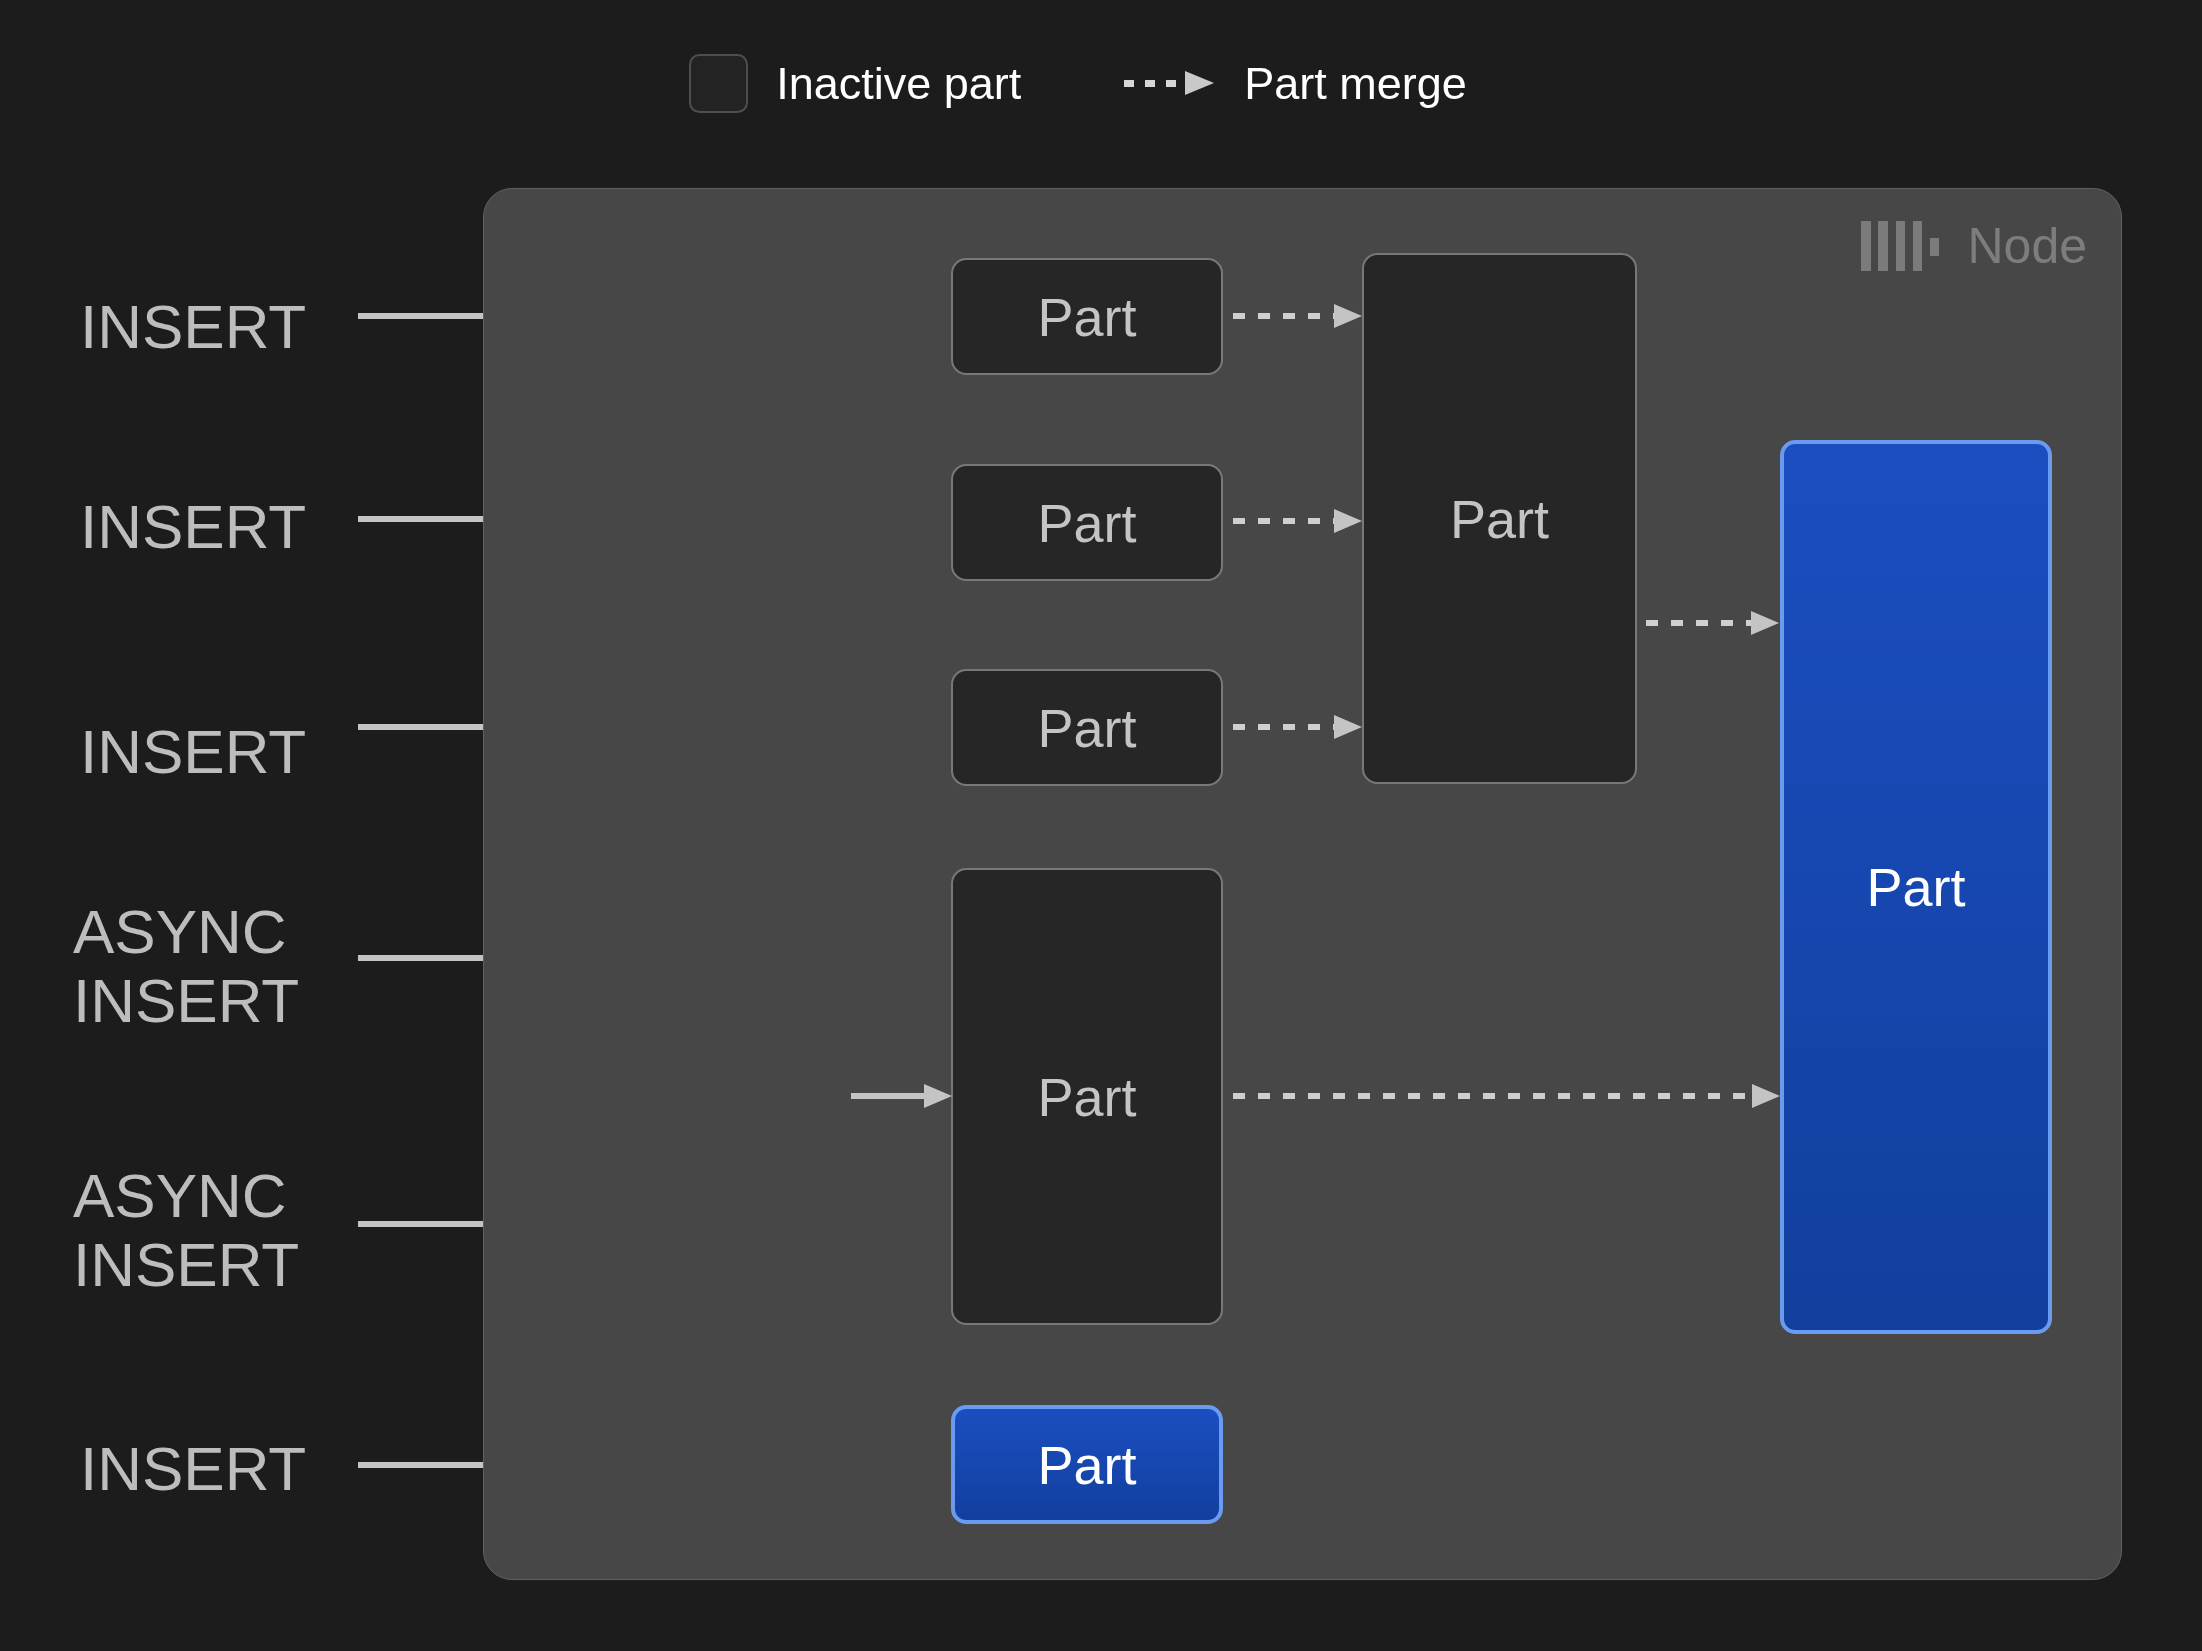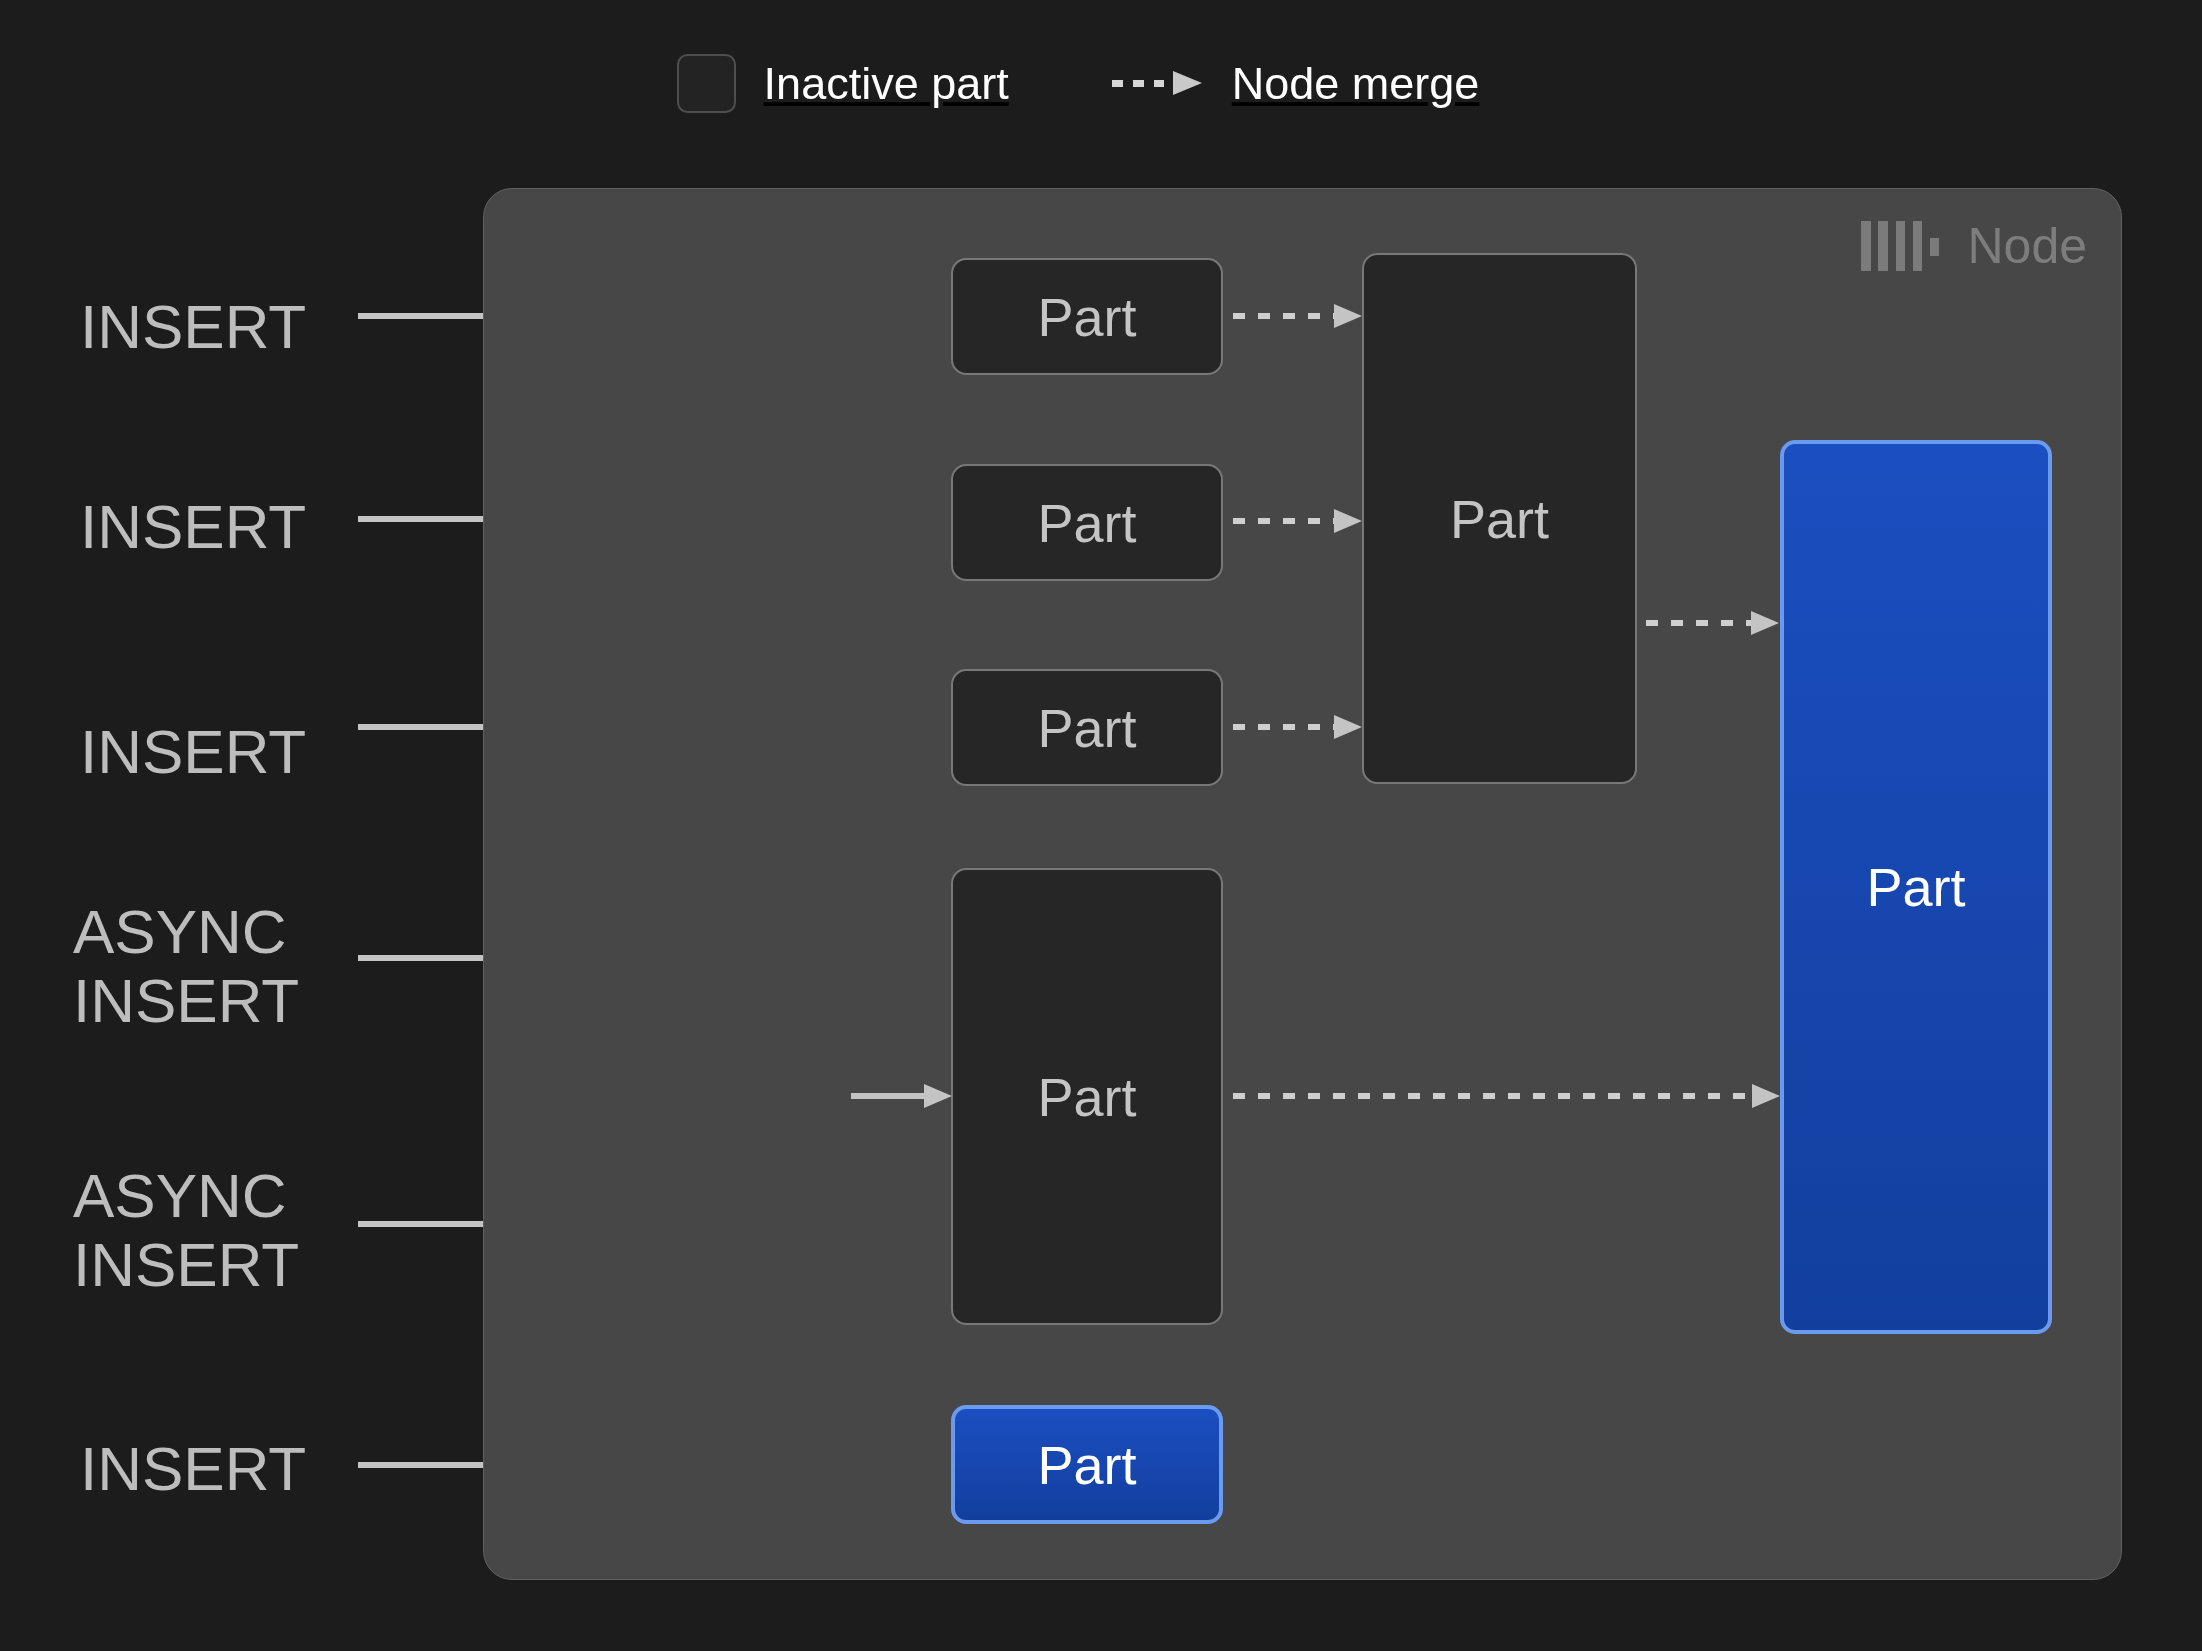--- a/index.html
+++ b/index.html
@@ -6,21 +6,21 @@
   body{
     width:2202px;height:1652px;position:relative;overflow:hidden;
     font-family:"Liberation Sans","DejaVu Sans",sans-serif;
     background:#1c1c1c;
   }
   .canvas{position:absolute;inset:0;}
 
   
   .legend{
     position:absolute;left:0;top:42px;width:2156px;height:82px;
-    display:flex;align-items:center;justify-content:center;gap:0;text-decoration:underline;
+    display:flex;align-items:center;justify-content:center;gap:0;
   }
   .legend-item{display:flex;align-items:center;}
   .legend-item + .legend-item{margin-left:103px;}
   .swatch{
     width:59px;height:59px;border-radius:10.5px;box-sizing:border-box;
   }
   .swatch.inactive{background:#232323;border:2.9px solid #4e4e4e;}
   .swatch.active{background:#1145b3;border:2.9px solid #4e4e4e;}
   .legend-label{
     color:#ffffff;font-size:45px;line-height:1;margin-left:28px;white-space:nowrap;
@@ -101,21 +101,21 @@
       <div class="swatch inactive"></div>
       <div class="legend-label">Inactive part</div>
     </div>
 
 
     <div class="legend-item">
       <div class="legend-arrow">
         <div class="dash"></div>
           <div class="head"></div>
       </div>
-      <div class="legend-label">Node merge</div>
+      <div class="legend-label">Part merge</div>
     </div>
 
   </div>
 
   <div class="src-label" style="left:80px;top:292px;">INSERT</div>
 
   <div class="src-label" style="left:80px;top:492px;">INSERT</div>
 
   <div class="src-label" style="left:80px;top:717px;">INSERT</div>
 

